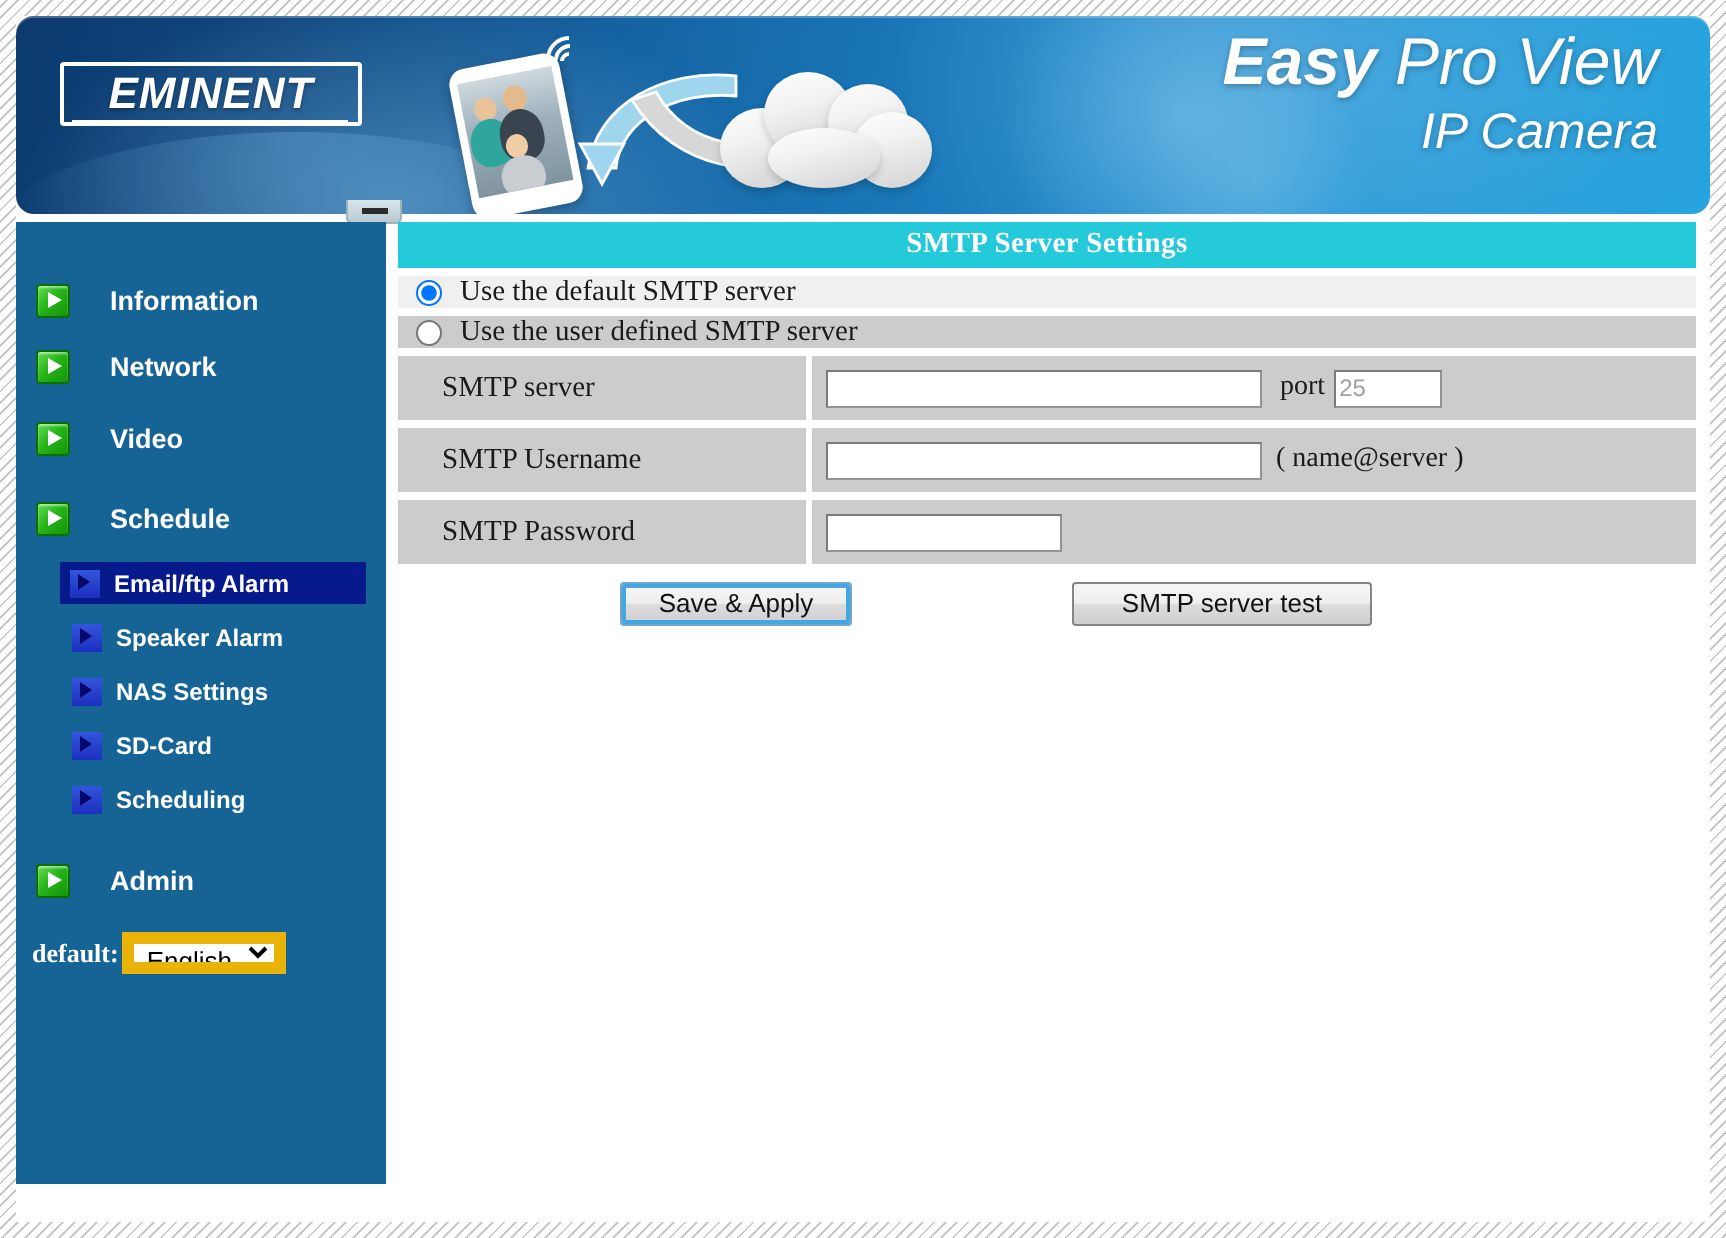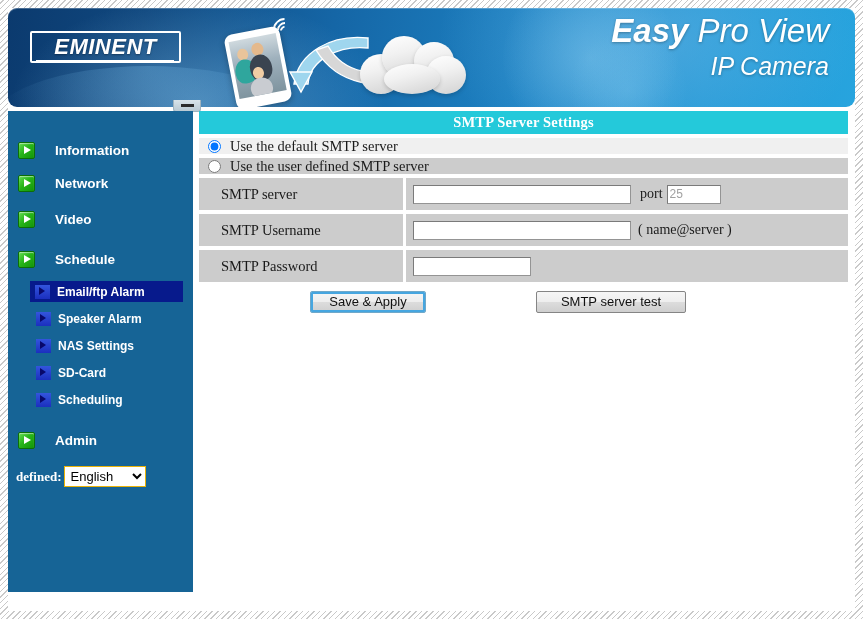--- a/index.html
+++ b/index.html
@@ -312,21 +312,21 @@
     font-family: "Liberation Serif", serif;
     font-weight: bold;
     font-size: 13px;
   }
   #lang-select {
     margin-left: 2px;
     width: 82px;
     height: 21px;
     font-family: "Liberation Sans", sans-serif;
     font-size: 13px;
-    border: 1px solid #eab308;
+    border: 6px solid #eab308;
     background: #ffffff;
     color: #000000;
     box-sizing: border-box;
     padding-left: 2px;
   }
 
   
   #content {
     position: absolute;
     left: 191px;
@@ -569,21 +569,21 @@
         <span class="ico-blue"></span>
         <span class="nav-sub-label">Scheduling</span>
       </div>
 
       <div class="nav-top" style="top:319px;">
         <span class="ico-green"></span>
         <span class="nav-top-label">Admin</span>
       </div>
 
       <div id="lang-row">
-        <span id="lang-label">defined:</span>
+        <span id="lang-label">default:</span>
         <select id="lang-select">
           <option>English</option>
         </select>
       </div>
     </div>
 
     <div id="content">
 
       <div id="panel-title">SMTP Server Settings</div>
 

